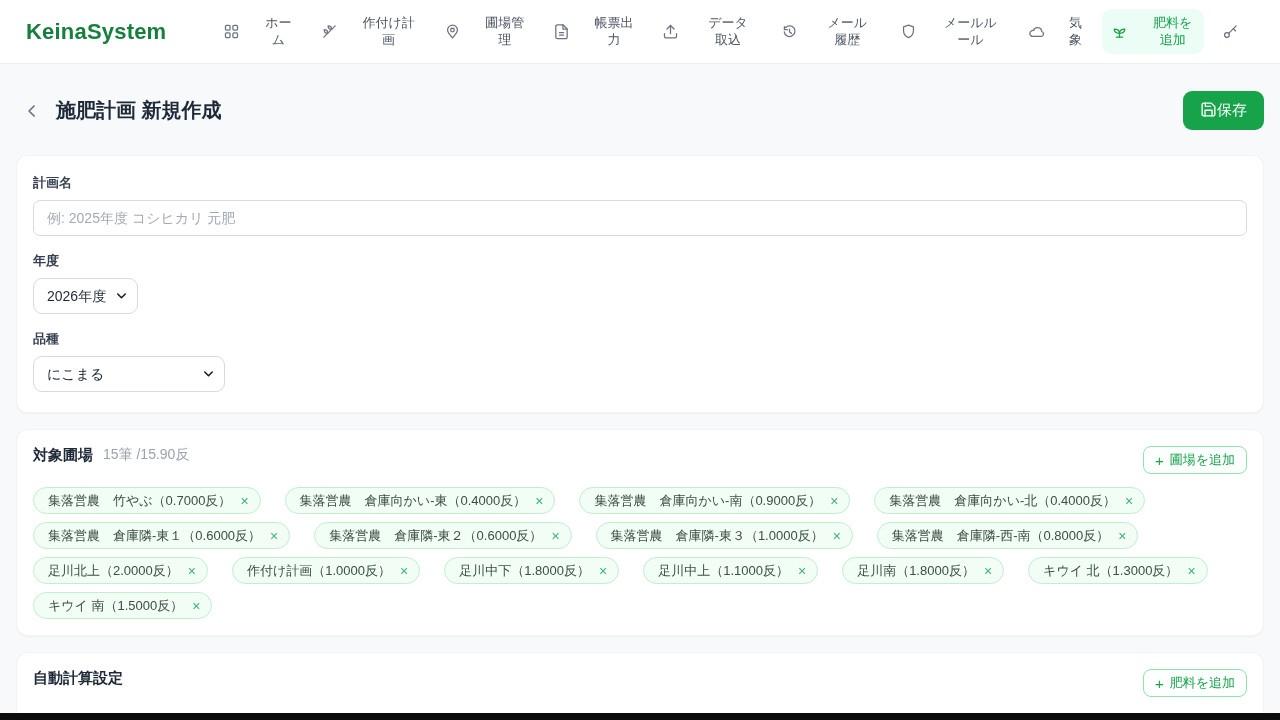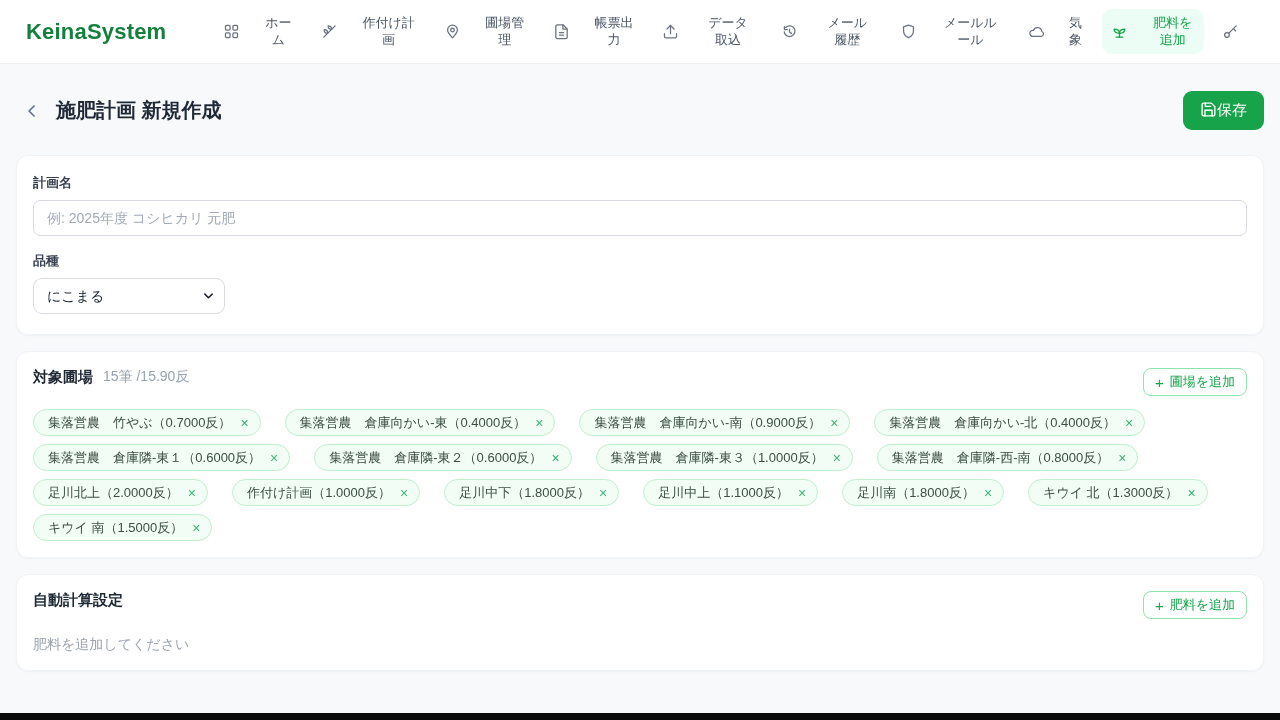--- a/index.html
+++ b/index.html
@@ -192,20 +192,31 @@
     <span>保存</span>
   </button>
 </div>
 
 <section class="card">
   <div class="form-row">
     <div class="field f-plan">
       <label>計画名</label>
       <input class="text-input" type="text" placeholder="例: 2025年度 コシヒカリ 元肥" style="">
     </div>
+    <div class="field f-year">
+      <label>年度</label>
+      <div class="select-wrap">
+        <select>
+          <option>2026年度</option>
+        </select>
+        <svg class="chev" viewBox="0 0 24 24">
+            <polyline points="6 9.5 12 15.5 18 9.5"></polyline>
+          </svg>
+      </div>
+    </div>
     <div class="field f-variety">
       <label>品種</label>
       <div class="select-wrap">
         <select>
           <option>にこまる</option>
         </select>
         <svg class="chev" viewBox="0 0 24 24">
             <polyline points="6 9.5 12 15.5 18 9.5"></polyline>
           </svg>
       </div>

